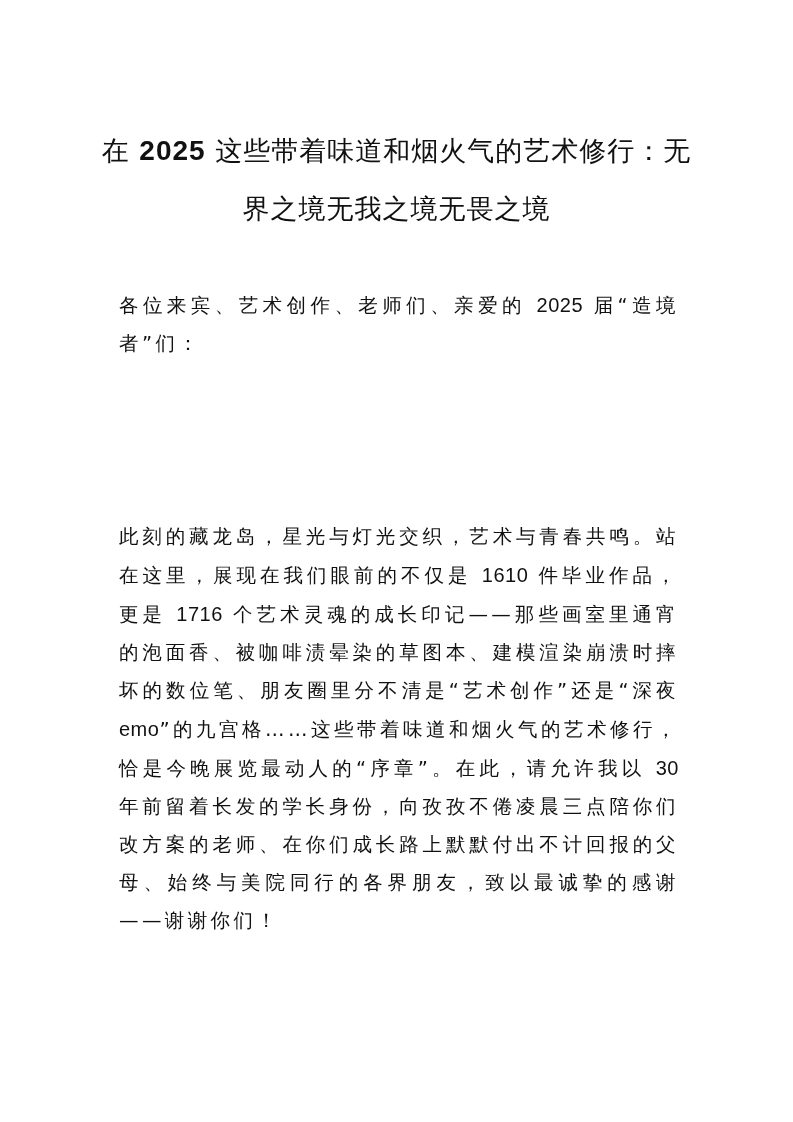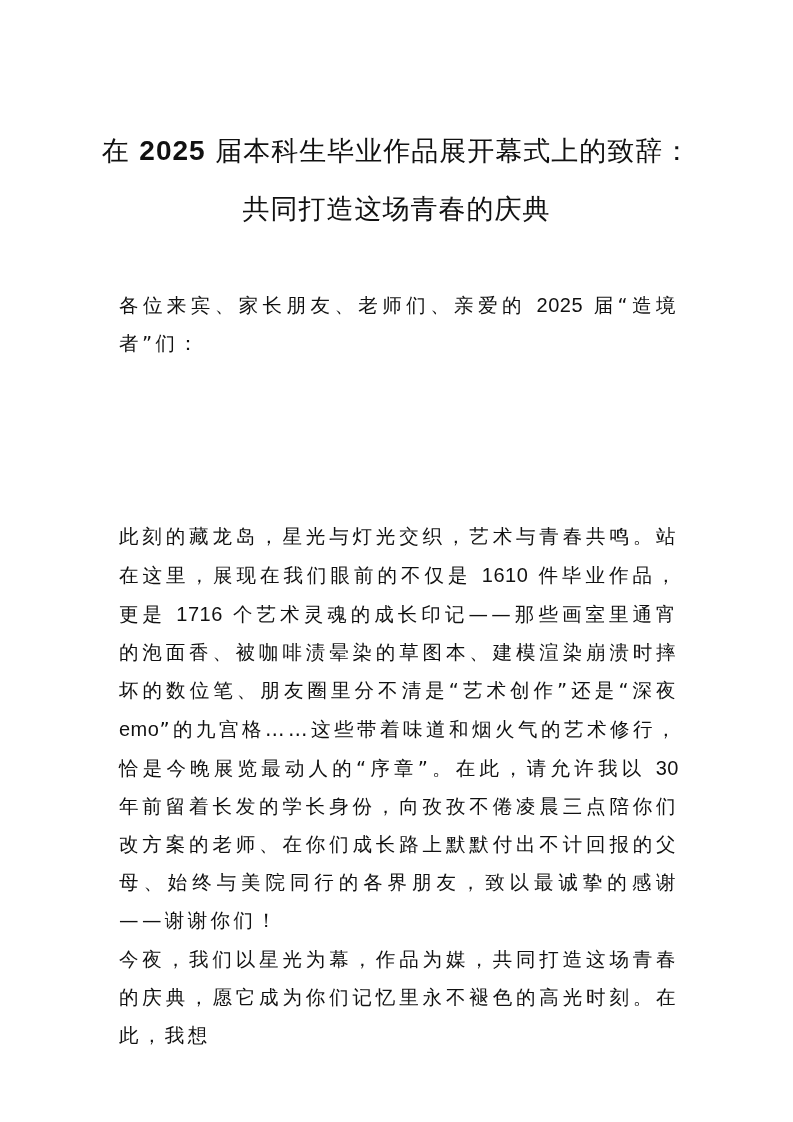--- a/index.html
+++ b/index.html
@@ -58,22 +58,21 @@
     #p-greeting-1 { top: 286px; }
     #p-greeting-2 { top: 405px; }
     #p-body-1 { top: 518px; }
     #p-body-2 { top: 941px; }
   </style>
 </head>
 <body>
 
 <div class="page">
 
-  <h1 class="title"><span>在 </span><span class="num">2025</span><span> 届本科生毕业作品展开幕式上的致辞：共同打造这场青春的庆典</span></h1>
+  <h1 class="title"><span>在 </span><span class="num">2025</span><span> 这些带着味道和烟火气的艺术修行：无界之境无我之境无畏之境</span></h1>
 
-  <p class="para" id="p-greeting-1"><span>各位来宾、家长朋友、老师们、亲爱的 </span><span class="num">2025</span><span> 届“造境者”们：</span></p>
+  <p class="para" id="p-greeting-1"><span>各位来宾、艺术创作、老师们、亲爱的 </span><span class="num">2025</span><span> 届“造境者”们：</span></p>
 
 
   <p class="para" id="p-body-1"><span>此刻的藏龙岛，星光与灯光交织，艺术与青春共鸣。站在这里，展现在我们眼前的不仅是 </span><span class="num">1610</span><span> 件毕业作品，更是 </span><span class="num">1716</span><span> 个艺术灵魂的成长印记——那些画室里通宵的泡面香、被咖啡渍晕染的草图本、建模渲染崩溃时摔坏的数位笔、朋友圈里分不清是“艺术创作”还是“深夜 </span><span class="num">emo</span><span>”的九宫格……这些带着味道和烟火气的艺术修行，恰是今晚展览最动人的“序章”。在此，请允许我以 </span><span class="num">30</span><span> 年前留着长发的学长身份，向孜孜不倦凌晨三点陪你们改方案的老师、在你们成长路上默默付出不计回报的父母、始终与美院同行的各界朋友，致以最诚挚的感谢——谢谢你们！</span></p>
 
-  <p class="para" id="p-body-2"><span>今夜，我们以星光为幕，作品为媒，共同打造这场青春的庆典，愿它成为你们记忆里永不褪色的高光时刻。在此，我想</span></p>
 
 </div>
 
 </body></html>

